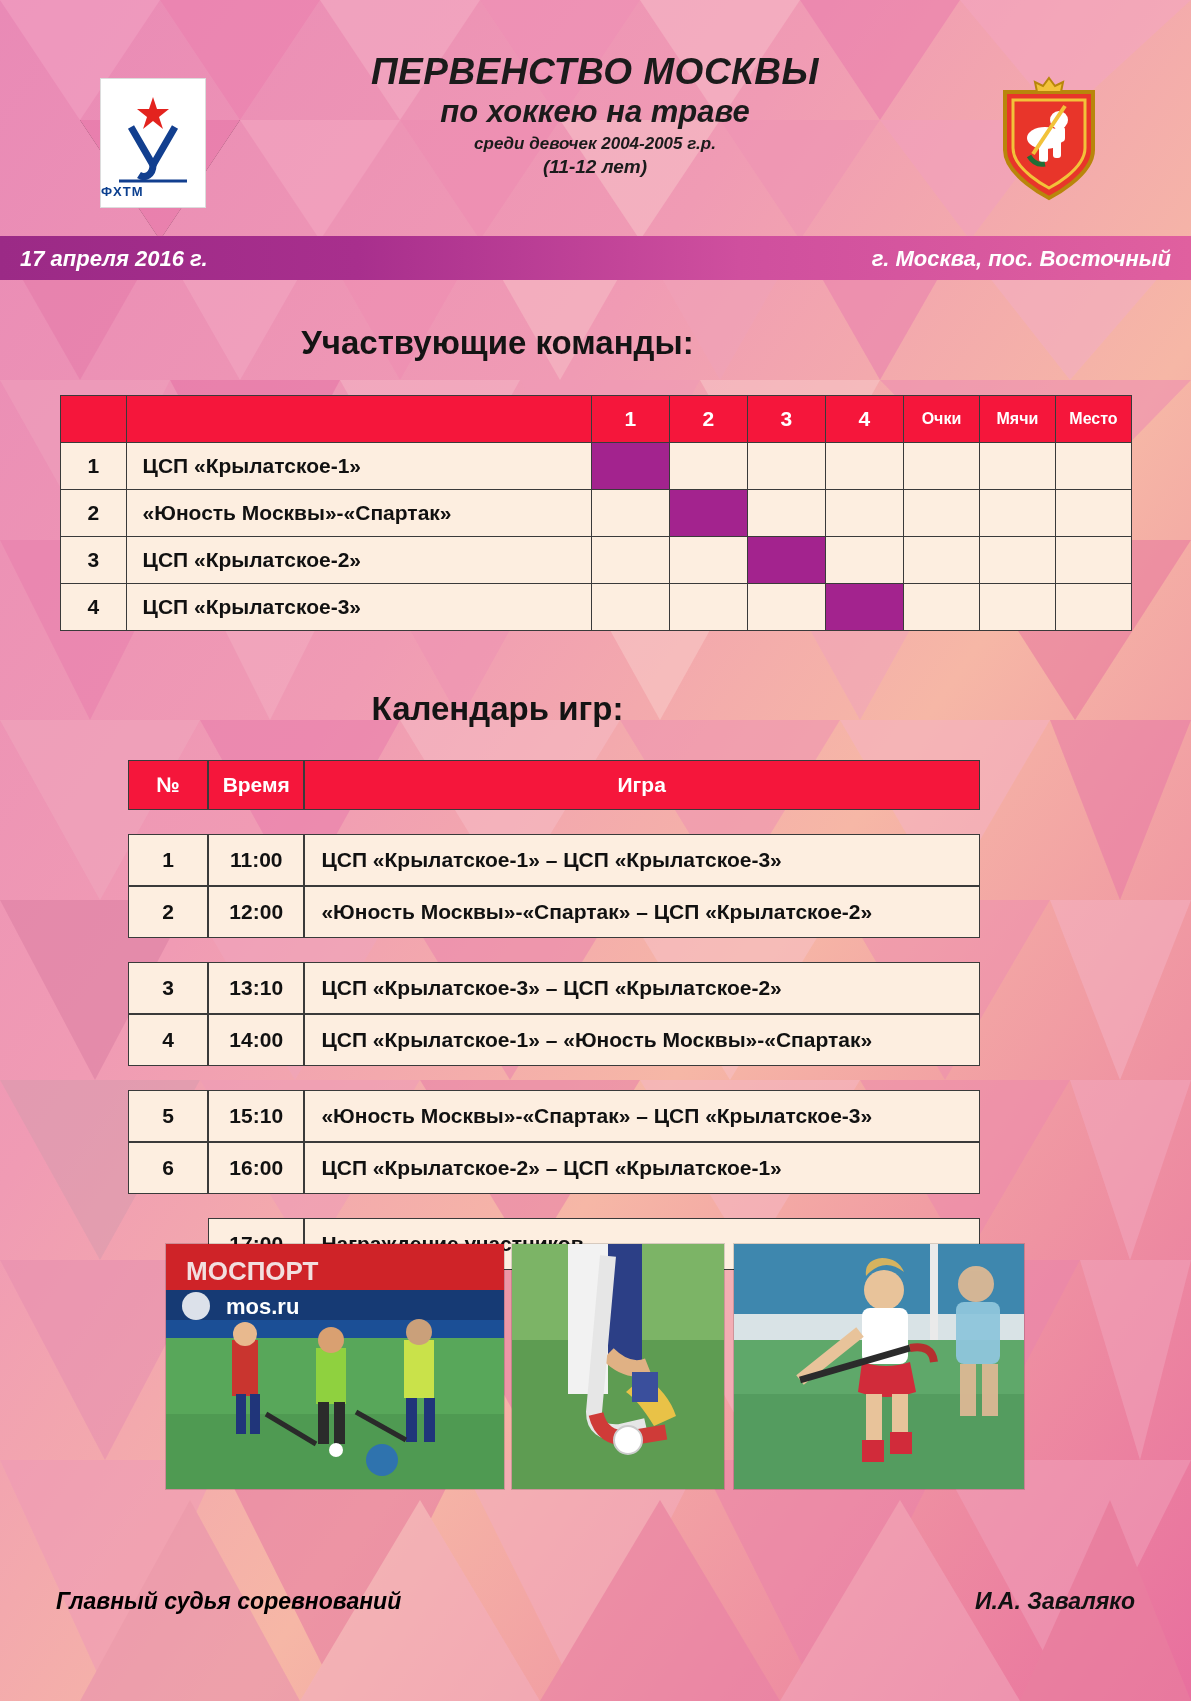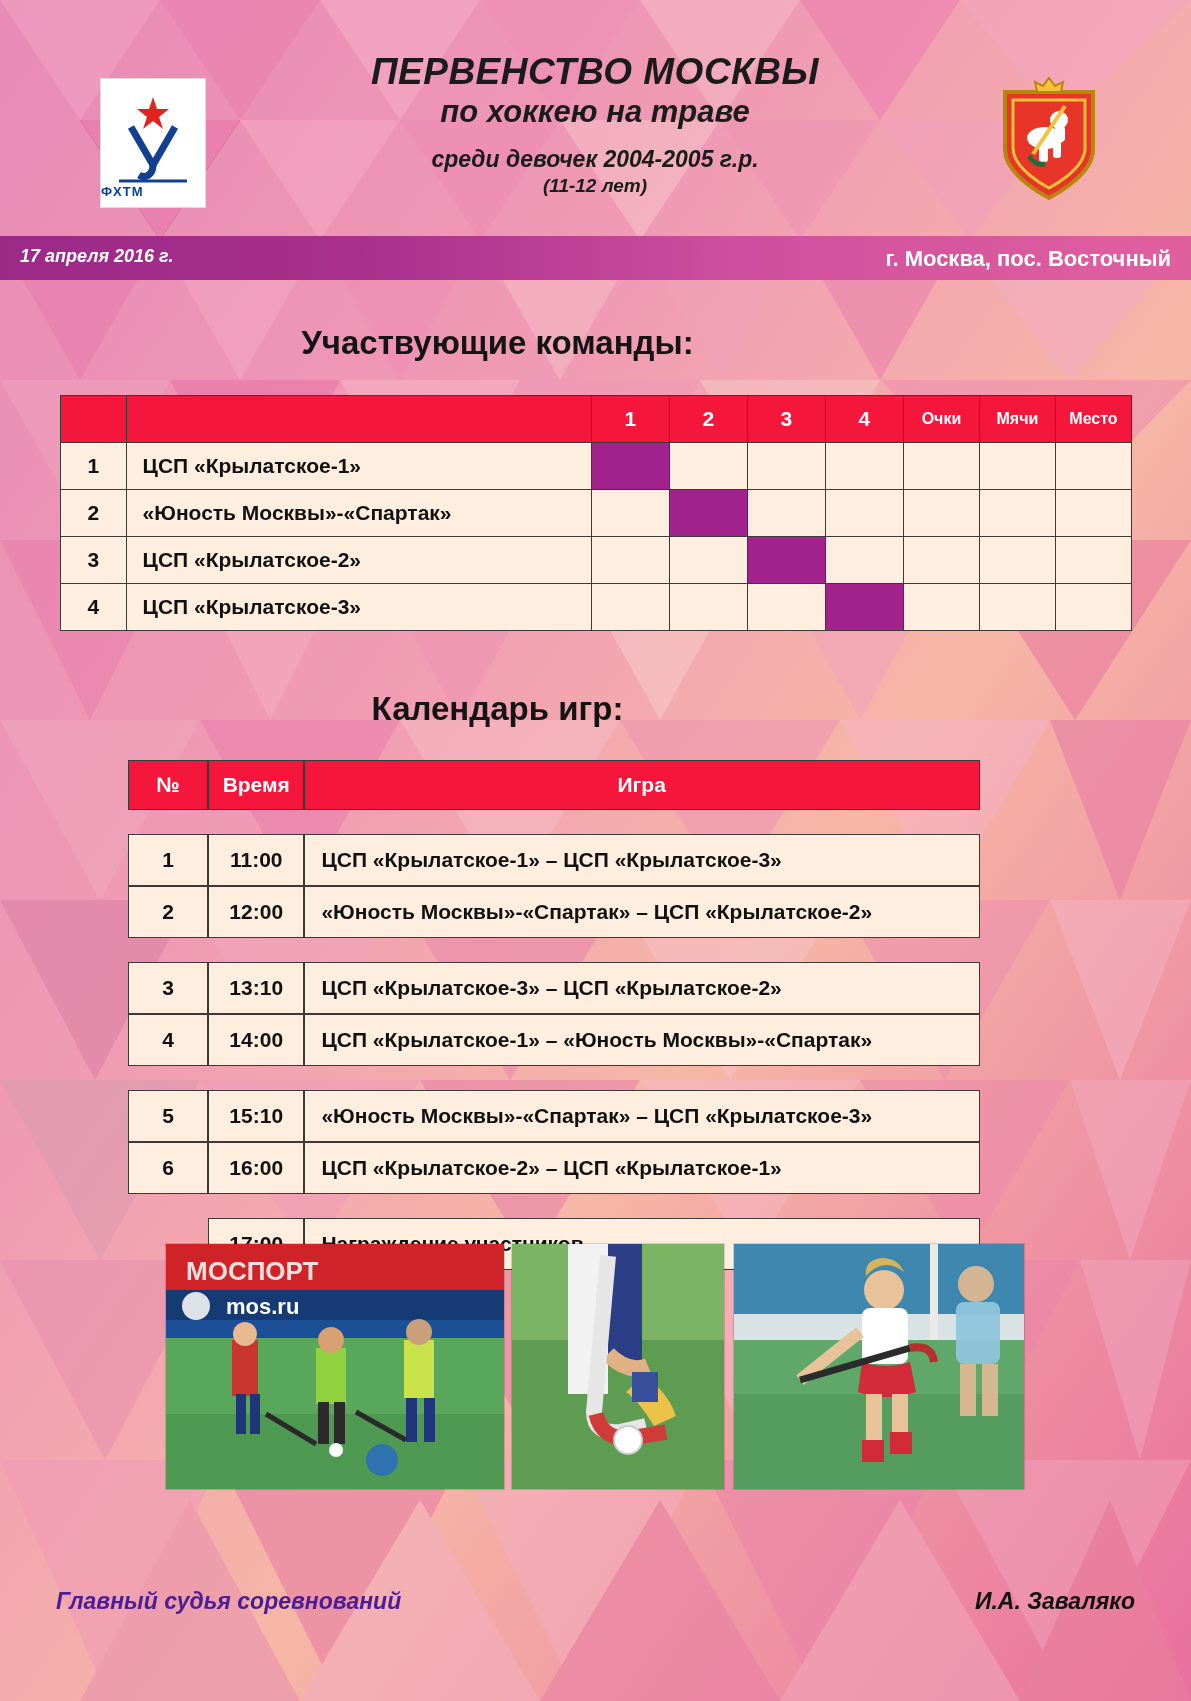--- a/index.html
+++ b/index.html
@@ -20,35 +20,35 @@
   }
   .logo-left .lb{
     position:absolute;left:0;right:0;bottom:8px;text-align:left;
     font-size:13px;color:#0b3f8f;font-weight:bold;letter-spacing:1px;
   }
   .title-block{
     position:absolute;left:200px;top:52px;width:790px;text-align:center;color:#1b1b1b;
   }
   .t1{font-size:37px;font-weight:bold;font-style:italic;letter-spacing:0.5px;line-height:1.08;}
   .t2{font-size:31px;font-weight:bold;font-style:italic;line-height:1.15;margin-top:2px;}
-  .t3{font-size:23px;font-weight:bold;font-style:italic;margin-top:16px;}
+  .t3{font-size:17px;font-weight:bold;font-style:italic;margin-top:4px;}
   .t4{font-size:19px;font-weight:bold;font-style:italic;margin-top:2px;}
   .coat{
     position:absolute;right:92px;top:76px;width:100px;height:126px;
   }
   
   .datebar{
     position:absolute;left:0;top:236px;width:1191px;height:44px;z-index:2;
     background:linear-gradient(90deg,#9b2a86 0%,#a82f8d 30%,#cf4f9e 62%,#e0609f 100%);
   }
   .datebar .d-left{
-    position:absolute;left:20px;top:10px;color:#fff;font-size:18px;font-weight:bold;font-style:italic;
+    position:absolute;left:20px;top:10px;color:#fff;font-size:22px;font-weight:bold;font-style:italic;
   }
   .datebar .d-right{
-    position:absolute;right:20px;top:10px;color:#fff;font-size:22px;font-weight:bold;text-align:center;
+    position:absolute;right:20px;top:10px;color:#fff;font-size:22px;font-weight:bold;font-style:italic;text-align:center;
   }
   
   .sec-title{
     position:absolute;width:995px;text-align:center;z-index:2;
     font-size:33px;font-weight:bold;color:#141414;
   }
   #teams-title{top:324px;}
   #calendar-title{top:690px;}
   
   .stand{
@@ -84,21 +84,21 @@
   .cal .c3{width:792px;text-align:left;padding-left:16px;}
   .cal .c-empty{background:transparent !important;border:none !important;}
   
   .photos{position:absolute;left:0;top:1243px;width:1191px;height:265px;z-index:2;margin-left:43px;}
   .photo{position:absolute;top:0;height:245px;overflow:hidden;border:1px solid rgba(0,0,0,.15);}
   #photo1{left:122px;width:338px;}
   #photo2{left:468px;width:212px;}
   #photo3{left:690px;width:290px;}
   
   .footer{position:absolute;left:0;top:1588px;width:1191px;z-index:2;}
-  .footer .f-left{position:absolute;left:56px;top:0;font-size:23px;font-style:italic;font-weight:bold;color:#4c1d95;}
+  .footer .f-left{position:absolute;left:56px;top:0;font-size:23px;font-style:italic;font-weight:bold;color:#000000;}
   .footer .f-right{position:absolute;right:56px;top:0;font-size:23px;font-style:italic;font-weight:bold;color:#111;}
 </style>
 </head>
 <body>
 
 <svg id="bg" viewBox="0 0 1191 1701" preserveAspectRatio="none">
   <defs>
     <linearGradient id="gbase" x1="0" y1="0" x2="1" y2="1">
       <stop offset="0%" stop-color="#e98ab6"></stop>
       <stop offset="35%" stop-color="#f09bb4"></stop>

